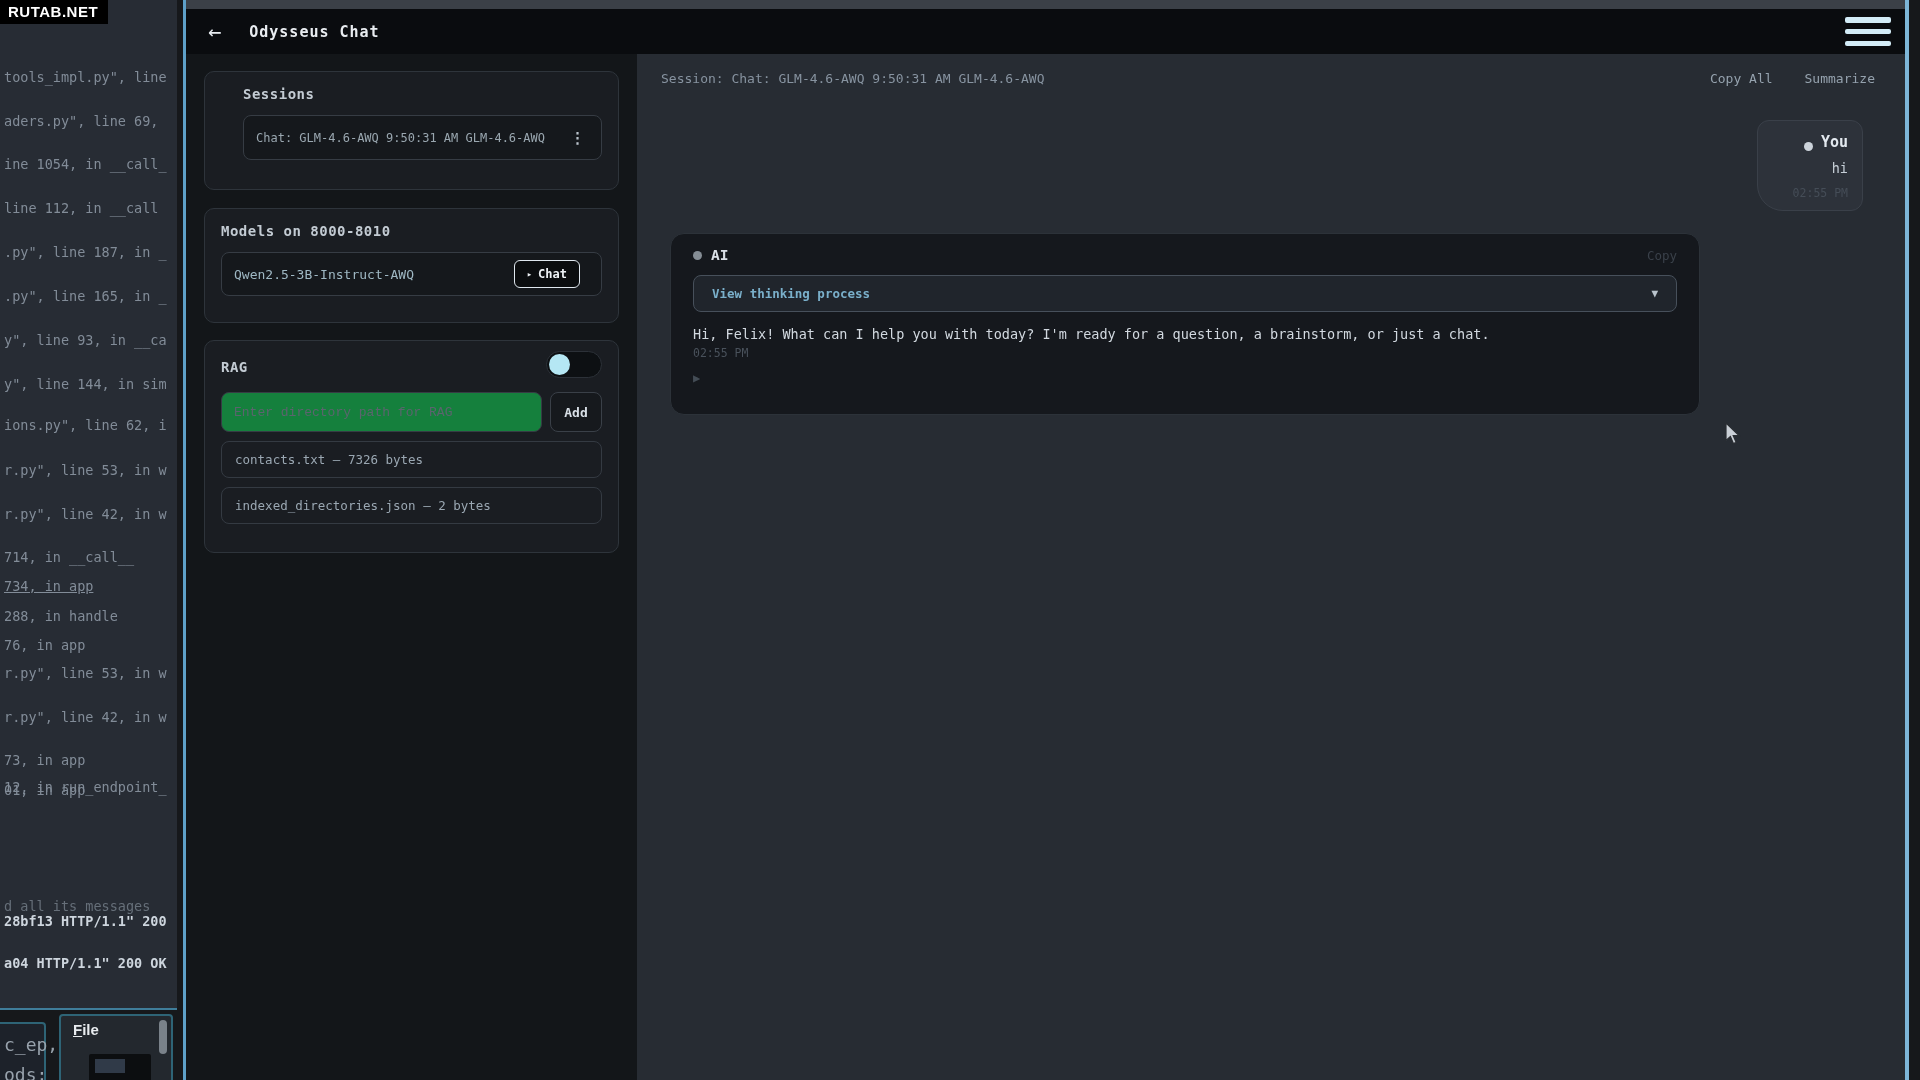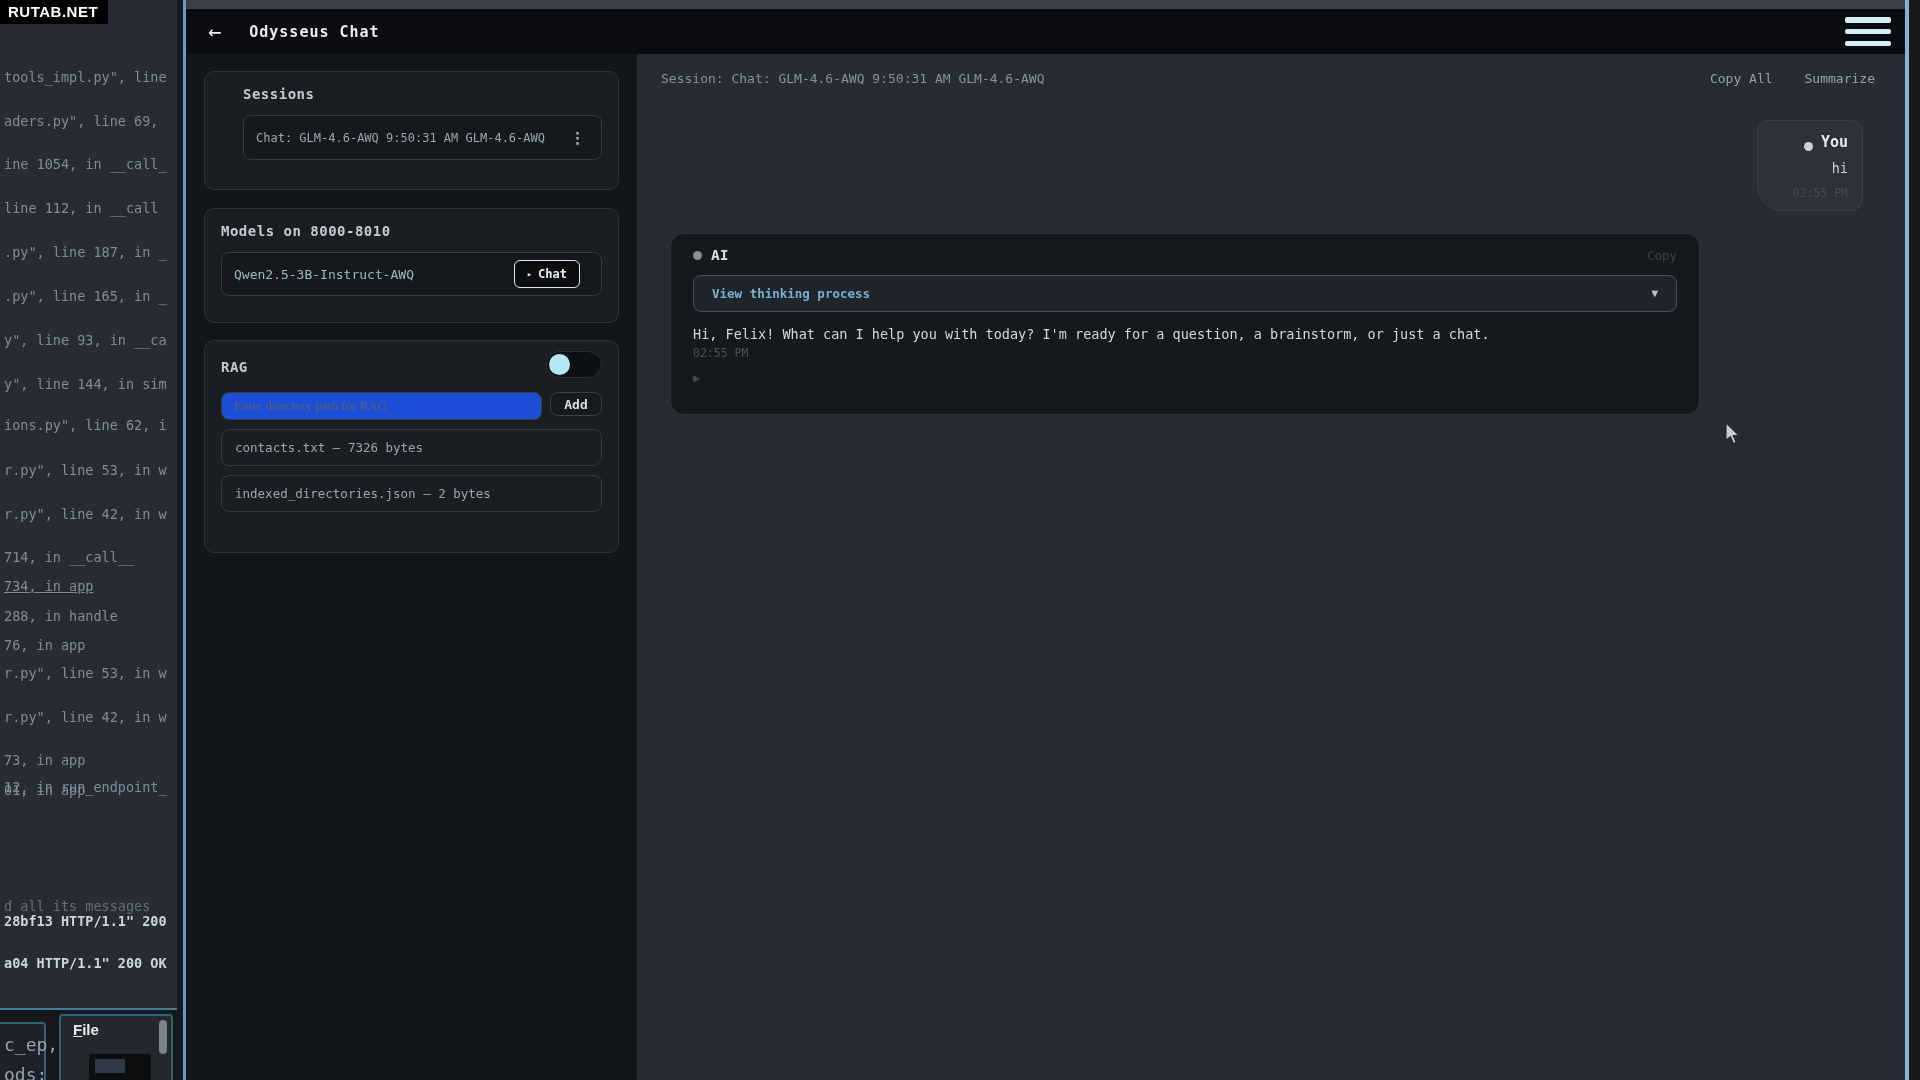--- a/index.html
+++ b/index.html
@@ -113,26 +113,26 @@
   .toggle {
     width:56px; height:27px; background:#0d1013; border:1px solid #2c3138;
     border-radius:14px; position:relative; cursor:pointer; margin-top:-4px;
   }
   .toggle .knob {
     position:absolute; left:2px; top:2px; width:21px; height:21px;
     border-radius:50%; background:#b5e7f4;
   }
   .rag-input-row { display:flex; gap:8px; margin-top:14px; }
   .rag-input {
-    flex:1; height:28px; background:#1d4ed8; border:1px solid #363c44; border-radius:8px;
-    color:#c6cfd7; font-size:13px; padding:0 12px; font-family:Liberation Serif, serif; outline:none;
+    flex:1; height:40px; background:#15803d; border:1px solid #363c44; border-radius:8px;
+    color:#c6cfd7; font-size:13px; padding:0 12px; font-family:Liberation Mono, monospace; outline:none;
   }
   .rag-input::placeholder { color:#5b646e; }
   .add-btn {
-    width:52px; height:24px; background:#16191d; border:1px solid #3a4048; border-radius:8px;
+    width:52px; height:40px; background:#16191d; border:1px solid #3a4048; border-radius:8px;
     color:#d8dfe6; font-size:13px; font-weight:bold; cursor:pointer; font-family:inherit;
   }
   .rag-file {
     margin-top:9px; height:37px; border:1px solid #343a42; border-radius:8px;
     display:flex; align-items:center; padding:0 13px; color:#9aa7b2; font-size:12.5px;
     white-space:nowrap;
   }
 
   
   #chat { flex:1; background:#272c33; position:relative; }

